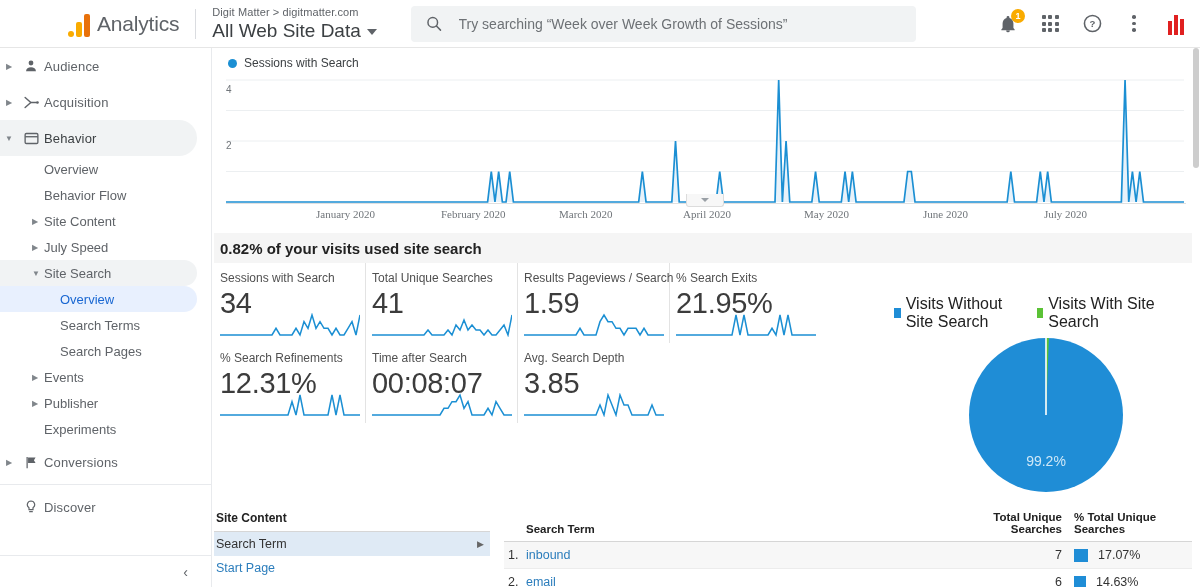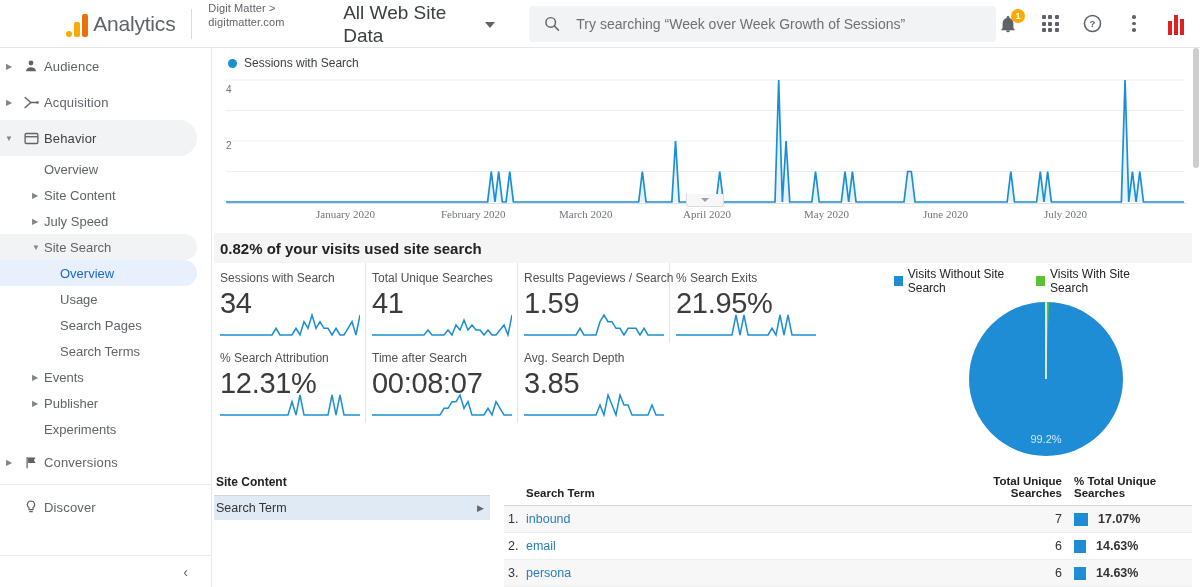--- a/index.html
+++ b/index.html
@@ -27,21 +27,21 @@
   .bar-a { width: 6px; height: 6px; background: #f9ab00; border-radius: 50%; }
   .bar-b { width: 6px; height: 15px; background: #f9ab00; border-radius: 2px; }
   .bar-c { width: 6px; height: 23px; background: #e8710a; border-radius: 2px; }
   .brand {
     font-size: 21px; color: #5f6368; letter-spacing: -0.2px;
     margin-left: -6px; font-weight: 400;
   }
   .hdr-div {
     width: 1px; height: 30px; background: #dadce0; margin: 0 16px;
   }
-  .prop-block { display: flex; flex-direction: row; justify-content: center; }
+  .prop-block { display: flex; flex-direction: column; justify-content: center; }
   .prop-crumb {
     font-size: 11px; color: #5f6368; line-height: 14px; letter-spacing: .1px;
   }
   .prop-name {
     font-size: 19px; color: #3c4043; line-height: 23px;
     display: flex; align-items: center; gap: 6px; font-weight: 400;
   }
   .caret-dn {
     width: 0; height: 0; border-left: 5px solid transparent;
     border-right: 5px solid transparent; border-top: 6px solid #5f6368;
@@ -183,30 +183,30 @@
   .metric-value {
     font-size: 29px; color: #3c3c3c; font-weight: 300;
     margin-top: 2px; letter-spacing: -.3px;
   }
   .spark { position: absolute; bottom: 6px; left: 6px; }
 
   
   .pie-area { flex: 1; position: relative; padding-top: 4px; }
   .pie-legend {
     display: flex; gap: 8px; justify-content: flex-end;
-    padding-right: 42px; font-size: 12px; color: #222;
+    padding-right: 42px; font-size: 16px; color: #222; margin-top: 28px;
   }
   .pie-legend span { display: flex; align-items: center; gap: 5px; }
   .sw { width: 10px; height: 10px; display: inline-block; }
   .pie-holder {
     position: relative; margin-top: 6px; display: flex; justify-content: center;
   }
   .pie-pct {
-    position: absolute; bottom: 12px; left: 50%; transform: translateX(-50%);
-    font-size: 11px; color: #cfe8f7; margin-top: 28px;
+    position: absolute; bottom: 24px; left: 50%; transform: translateX(-50%);
+    font-size: 14px; color: #cfe8f7; margin-top: 28px;
   }
 
   
   .bottom { display: flex; padding: 0 2px; margin-top: 14px; }
   .dim-panel { width: 290px; padding-right: 14px; }
   .dim-title {
     font-size: 12px; font-weight: bold; color: #222;
     padding: 4px 6px 6px 2px; border-bottom: 1px solid #d6d6d6;
   }
   .dim-row {
@@ -229,21 +229,21 @@
   tbody td {
     font-size: 12.5px; padding: 6px 4px; border-bottom: 1px solid #ececec;
     color: #333;
   }
   tbody tr:nth-child(odd) { background: #f7f7f7; }
   td.c-term { padding-left: 4px; }
   td.c-term .idx { display: inline-block; width: 18px; color: #333; }
   td.c-term a { color: #2b7dbc; text-decoration: none; cursor: pointer; }
   td.c-num { text-align: right; }
   td.c-pct { padding-left: 8px; }
-  .pct-wrap { display: flex; align-items: center; gap: 10px; font-weight: bold; }
+  .pct-wrap { display: flex; align-items: center; gap: 10px; }
   .pct-bar { background: #1f8dd6; height: 13px; display: inline-block; }
 
   .vscroll {
     position: absolute; right: 0; top: 0; width: 8px; height: 539px;
     background: #fff;
   }
   .vscroll i {
     position: absolute; top: 0; left: 1px; width: 6px; height: 120px;
     background: #cdcdcd; border-radius: 3px; display: block;
   }
@@ -348,44 +348,44 @@
           <rect x="3" y="5" width="18" height="14" rx="1.8" fill="none" stroke="#5f6368" stroke-width="1.9"></rect>
           <line x1="3" y1="9.5" x2="21" y2="9.5" stroke="#5f6368" stroke-width="1.9"></line>
         </svg>
     </span>
     <span class="nav-label">Behavior</span>
   </div>
 
   <div class="sub-item">
     <span>Overview</span>
   </div>
+  <div class="sub-item">
+    <span>Behavior Flow</span>
+  </div>
   <div class="sub-item has-arrow">
     <span class="sarrow">▶</span>
     <span>Site Content</span>
   </div>
   <div class="sub-item has-arrow">
     <span class="sarrow">▶</span>
     <span>July Speed</span>
   </div>
   <div class="sub-item group-open">
     <span class="sarrow">▼</span>
     <span>Site Search</span>
   </div>
 
   <div class="sub-sub active">
     <span>Overview</span>
   </div>
   <div class="sub-sub">
-    <span>Usage</span>
+    <span>Search Terms</span>
   </div>
   <div class="sub-sub">
     <span>Search Pages</span>
-  </div>
-  <div class="sub-sub">
-    <span>Search Terms</span>
   </div>
 
   <div class="sub-item has-arrow">
     <span class="sarrow">▶</span>
     <span>Events</span>
   </div>
   <div class="sub-item has-arrow">
     <span class="sarrow">▶</span>
     <span>Publisher</span>
   </div>
@@ -482,21 +482,21 @@
         <div class="metric-cell last">
           <div class="metric-label">% Search Exits</div>
           <div class="metric-value">21.95%</div>
           <svg class="spark" width="140" height="24" viewBox="0 0 140 24">
               <path d="M0.00,22.00L4.00,22.00L8.00,22.00L12.00,22.00L16.00,22.00L20.00,22.00L24.00,22.00L28.00,22.00L32.00,22.00L36.00,22.00L40.00,22.00L44.00,22.00L48.00,22.00L52.00,22.00L56.00,22.00L60.00,2.00L64.00,22.00L68.00,2.00L72.00,22.00L76.00,22.00L80.00,22.00L84.00,22.00L88.00,22.00L92.00,22.00L96.00,15.33L100.00,22.00L104.00,2.00L108.00,22.00L112.00,2.00L116.00,22.00L120.00,22.00L124.00,22.00L128.00,22.00L132.00,22.00L136.00,22.00L140.00,22.00" fill="none" stroke="#1b8fd3" stroke-width="1.5"></path>
             </svg>
         </div>
       </div>
       <div class="metric-row">
         <div class="metric-cell">
-          <div class="metric-label">% Search Attribution</div>
+          <div class="metric-label">% Search Refinements</div>
           <div class="metric-value">12.31%</div>
           <svg class="spark" width="140" height="24" viewBox="0 0 140 24">
               <path d="M0.00,22.00L4.00,22.00L8.00,22.00L12.00,22.00L16.00,22.00L20.00,22.00L24.00,22.00L28.00,22.00L32.00,22.00L36.00,22.00L40.00,22.00L44.00,22.00L48.00,22.00L52.00,22.00L56.00,22.00L60.00,22.00L64.00,22.00L68.00,22.00L72.00,8.67L76.00,22.00L80.00,2.00L84.00,22.00L88.00,22.00L92.00,22.00L96.00,22.00L100.00,22.00L104.00,22.00L108.00,22.00L112.00,2.00L116.00,22.00L120.00,2.00L124.00,22.00L128.00,22.00L132.00,22.00L136.00,22.00L140.00,22.00" fill="none" stroke="#1b8fd3" stroke-width="1.5"></path>
             </svg>
         </div>
         <div class="metric-cell">
           <div class="metric-label">Time after Search</div>
           <div class="metric-value">00:08:07</div>
           <svg class="spark" width="140" height="24" viewBox="0 0 140 24">
               <path d="M0.00,22.00L4.00,22.00L8.00,22.00L12.00,22.00L16.00,22.00L20.00,22.00L24.00,22.00L28.00,22.00L32.00,22.00L36.00,22.00L40.00,22.00L44.00,22.00L48.00,22.00L52.00,22.00L56.00,22.00L60.00,22.00L64.00,22.00L68.00,22.00L72.00,15.33L76.00,15.33L80.00,8.67L84.00,8.67L88.00,2.00L92.00,15.33L96.00,8.67L100.00,22.00L104.00,22.00L108.00,22.00L112.00,22.00L116.00,15.33L120.00,22.00L124.00,8.67L128.00,15.33L132.00,22.00L136.00,22.00L140.00,22.00" fill="none" stroke="#1b8fd3" stroke-width="1.5"></path>
@@ -534,20 +534,23 @@
       </div>
     </div>
   </div>
 
   <div class="bottom">
     <div class="dim-panel">
       <div class="dim-title">Site Content</div>
       <div class="dim-row sel">
         <span>Search Term</span>
         <span class="rarrow">▶</span>
+      </div>
+      <div class="dim-row">
+        <span>Start Page</span>
       </div>
     </div>
 
     <div class="tbl-panel">
       <table>
         <thead>
           <tr>
             <th class="c-term">Search Term</th>
             <th class="c-num">Total Unique Searches</th>
             <th class="c-pct">% Total Unique Searches</th>

